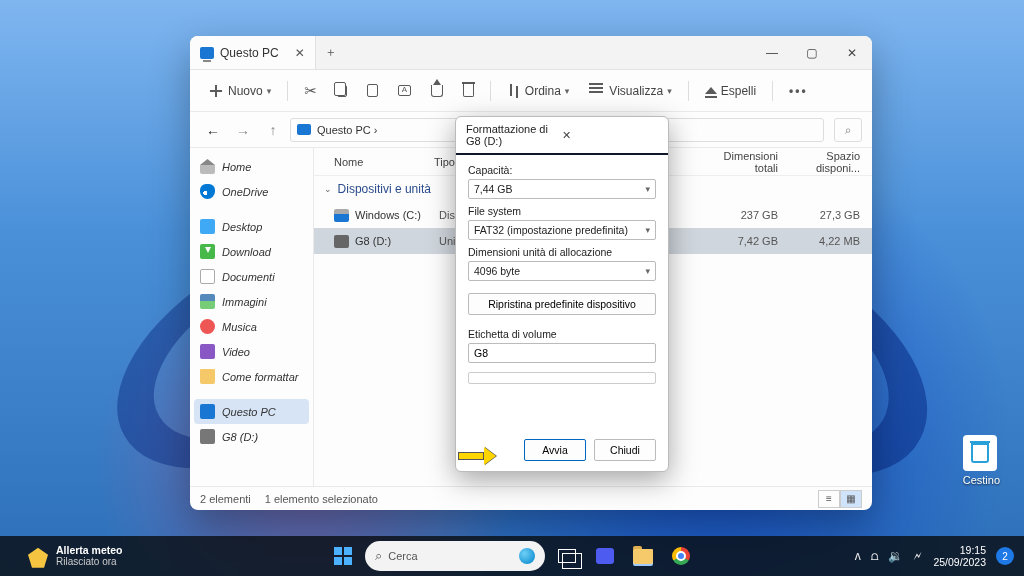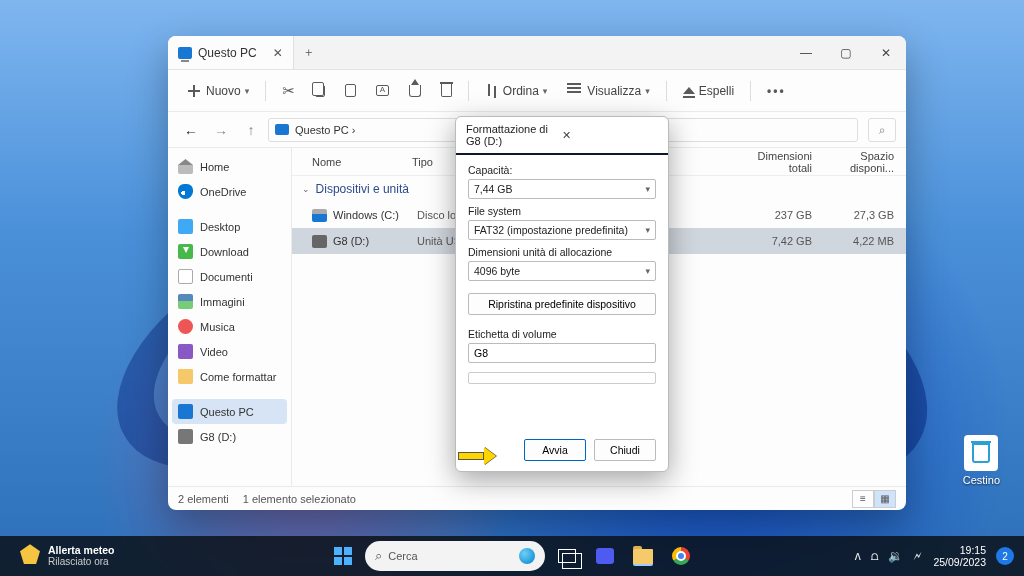--- a/index.html
+++ b/index.html
@@ -21,21 +21,21 @@
     transform:rotate(-30deg) scaleY(.6);
   }
   .wallpaper::after {
     content:""; position:absolute; bottom:10%; right:8%; width:25%; height:42%;
     border-radius:50%; border:42px solid rgba(0,30,120,.45); border-left-color:transparent;
     transform:rotate(30deg) scaleY(.6);
   }
 
   
   .win {
-    position: absolute; left: 168px; top: 36px; width: 738px; height: 474px;
+    position: absolute; left: 190px; top: 36px; width: 682px; height: 474px;
     background: #fdfdfd; border-radius: 8px;
     box-shadow: 0 15px 40px rgba(0,0,0,.3);
     display: flex; flex-direction: column; overflow: hidden;
     font-size: 12px; color: #333;
   }
   .titlebar { height: 34px; display:flex; align-items:center; background:#f3f3f3; border-bottom:1px solid #e3e3e3; }
   .tab { display:flex; align-items:center; gap:6px; padding:0 10px; height:100%; background:#fcfcfc; border-right:1px solid #e0e0e0; border-top-left-radius:8px; }
   .tab .pc-ico { width:14px; height:12px; background:#1976d2; border-radius:2px; position:relative; }
   .tab .pc-ico::after{content:"";position:absolute;left:3px;right:3px;bottom:-3px;height:2px;background:#888;}
   .tab-close { margin-left:10px; color:#555; cursor:pointer; }
@@ -72,21 +72,21 @@
   .dots{letter-spacing:2px;color:#5a5a5a;font-weight:bold;}
 
   .navbar { height:36px; display:flex; align-items:center; gap:4px; padding:0 10px; border-bottom:1px solid #eaeaea; }
   .navbtn { width:26px;text-align:center;color:#888;cursor:pointer;font-size:14px; }
   .navbtn.active{color:#222;}
   .crumb { flex:1; height:24px; border:1px solid #ddd; border-radius:3px; display:flex; align-items:center; padding:0 6px; gap:6px; font-size:11px; }
   .crumb .pc-ico{width:14px;height:11px;background:#1976d2;border-radius:2px;}
   .search { width:28px; height:24px; border:1px solid #ddd; border-radius:3px; display:flex;align-items:center;justify-content:center;color:#888;font-size:12px; margin-left:6px; cursor:pointer;}
 
   .body { flex:1; display:flex; overflow:hidden; }
-  .sidebar { width:124px; border-right:1px solid #eaeaea; padding:6px 4px; overflow-y:auto; }
+  .sidebar { width:124px; border-right:1px solid #eaeaea; padding:6px 4px; overflow-y:auto;font-style:italic; }
   .side-item { display:flex; align-items:center; gap:7px; padding:5px 6px; border-radius:4px; font-size:11px; cursor:pointer; white-space:nowrap; overflow:hidden; }
   .side-item.selected{background:#d6e4f5;}
   .side-gap{height:10px;}
   .sico{width:15px;height:15px;flex-shrink:0;border-radius:2px;}
   .i-home{background:linear-gradient(#888 40%,#bbb 40%);clip-path:polygon(50% 0,100% 40%,100% 100%,0 100%,0 40%);}
   .i-od{background:radial-gradient(circle at 35% 60%,#fff 15%,#0078d4 16%);border-radius:40% 40% 50% 50%;}
   .i-desk{background:#3fa9f5;}
   .i-dl{background:#47b84a;position:relative;}
   .i-dl::after{content:"";position:absolute;left:5px;top:3px;width:0;height:0;border-left:3px solid transparent;border-right:3px solid transparent;border-top:6px solid #fff;}
   .i-doc{background:#fff;border:1px solid #aaa;}
@@ -142,28 +142,28 @@
   .chkbox{width:13px;height:13px;background:#0067c0;border-radius:2px;display:flex;align-items:center;justify-content:center;color:#fff;font-size:10px;}
   .dlg-prog{height:12px;border:1px solid #ccc;border-radius:2px;margin-top:6px;}
   .dlg-foot{padding:10px 12px;display:flex;gap:8px;justify-content:flex-end;align-items:center;}
   .dlg-foot .dlg-btn{width:62px;}
   .dlg-foot .dlg-btn.primary{border:1.5px solid #0067c0;}
   .arrow{width:38px;height:16px;position:absolute;left:458px;top:448px;z-index:21;}
   .arrow .shaft{position:absolute;left:0;top:4px;width:26px;height:8px;background:#ffd500;border:1px solid #555;}
   .arrow .head{position:absolute;right:0;top:-1px;width:0;height:0;border-top:9px solid transparent;border-bottom:9px solid transparent;border-left:12px solid #ffd500;filter:drop-shadow(1px 0 0 #555);}
 
   
-  .desk-icon{position:absolute;right:24px;bottom:90px;display:flex;flex-direction:column;align-items:center;gap:3px;color:#fff;font-size:11px;text-shadow:0 1px 2px rgba(0,0,0,.7);cursor:pointer;}
+  .desk-icon{position:absolute;right:24px;bottom:90px;display:flex;flex-direction:column;align-items:flex-start;gap:3px;color:#fff;font-size:11px;text-shadow:0 1px 2px rgba(0,0,0,.7);cursor:pointer;}
   .bin{width:34px;height:36px;background:#fff;border-radius:4px;display:flex;align-items:center;justify-content:center;}
   .bin-ico{width:18px;height:20px;border:2px solid #29a0d8;border-radius:0 0 3px 3px;position:relative;}
   .bin-ico::before{content:"";position:absolute;top:-4px;left:-3px;right:-3px;height:2px;background:#29a0d8;}
 
   
   .taskbar{position:absolute;left:0;right:0;bottom:0;height:40px;background:rgba(10,15,20,.82);backdrop-filter:blur(6px);display:flex;align-items:center;color:#fff;font-size:11px;}
-  .wx{display:flex;align-items:flex-start;gap:8px;padding:0 20px;cursor:pointer;}
+  .wx{display:flex;align-items:flex-end;gap:8px;padding:0 20px;cursor:pointer;margin-left:8px;}
   .wx-ico{width:20px;height:20px;background:#f5c542;clip-path:polygon(50% 0,100% 35%,80% 100%,20% 100%,0 35%);}
   .wx-txt{display:flex;flex-direction:column;line-height:1.15;}
   .wx-txt .t{font-weight:600;font-size:10.5px;}
   .wx-txt .s{font-size:10px;color:#ccc;}
   .task-center{position:absolute;left:50%;transform:translateX(-50%);display:flex;align-items:center;gap:6px;}
   .tbtn{width:32px;height:32px;display:flex;align-items:center;justify-content:center;border-radius:4px;cursor:pointer;}
   .win-logo{width:18px;height:18px;display:grid;grid-template:1fr 1fr/1fr 1fr;gap:1.5px;}
   .win-logo span{background:#4cb2ff;}
   .search-pill{height:30px;width:180px;background:#f3f3f3;border-radius:15px;display:flex;align-items:center;padding:0 10px;gap:6px;color:#555;cursor:text;}
   .search-pill .mag{font-size:13px;}

